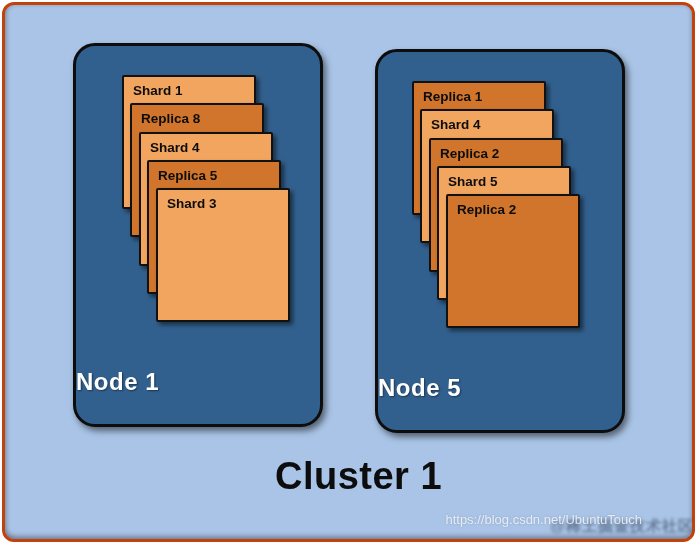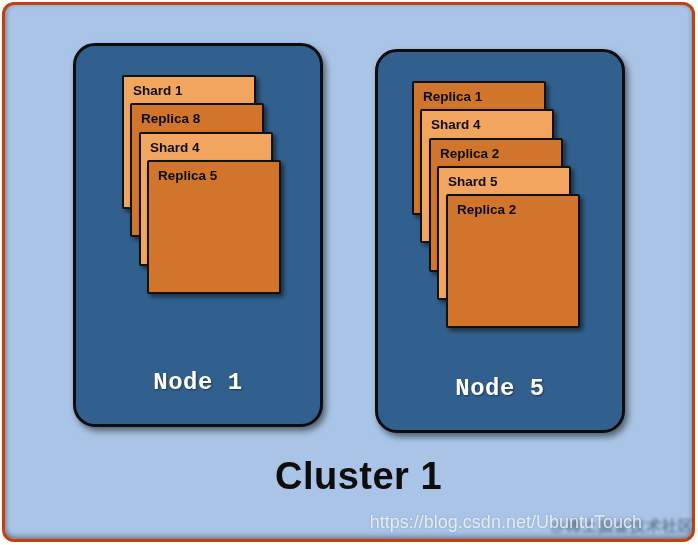--- a/index.html
+++ b/index.html
@@ -25,25 +25,23 @@
     background: var(--node-bg, #32608e);
     border: 3px solid #0d0d0d;
     border-radius: 22px;
     box-shadow: 3px 4px 6px rgba(0,0,0,0.50);
   }
   .node-1 { left: 68px; }
   .node-2 { left: 370px; margin-top: 6px; }
 
   .node-label {
     position: absolute; left: 0; right: 0; bottom: 28px;
-    text-align: center;
     color: #ffffff; font-size: 24px; font-weight: bold;
     letter-spacing: 0.5px;
     text-shadow: 1px 1px 2px rgba(0,0,0,0.45);
-    font-family: Liberation Mono, monospace;
   }
 
   
   .stack { position: absolute; top: 29px; width: 170px; height: 250px; }
   .node-1 .stack { left: 46px; }
   .node-2 .stack { left: 34px; }
 
   .card {
     position: absolute; width: 134px; height: 134px;
     border: 2px solid #111111;
@@ -72,21 +70,21 @@
     text-align: center;
     transform: translateX(10px);
     color: #0d0d0d;
     font-size: 38px; font-weight: bold;
     letter-spacing: 0.5px;
   }
 
   
   .watermark-url {
     position: absolute; top: 512px; right: 56px;
-    font-size: 18px;
+    font-size: 13px;
     color: rgba(252,253,255,0.78);
     text-shadow: 0 0 2px rgba(120,140,165,0.6);
     z-index: 10;
     white-space: nowrap;
   }
   .watermark-overlay {
     position: absolute; top: 517px; right: 4px;
     font-size: 15px; font-weight: bold;
     color: rgba(42,58,82,0.55);
     filter: blur(1.4px);
@@ -107,20 +105,23 @@
       </div>
       <div class="card c1 replica">
         <span class="card-label">Replica 8</span>
       </div>
       <div class="card c2 shard">
         <span class="card-label">Shard 4</span>
       </div>
       <div class="card c3 replica">
         <span class="card-label">Replica 5</span>
       </div>
+      <div class="card c4 shard">
+        <span class="card-label">Shard 3</span>
+      </div>
     </div>
     <div class="node-label">Node 1</div>
   </div>
 
   <div class="node node-2">
     <div class="stack">
       <div class="card c0 replica">
         <span class="card-label">Replica 1</span>
       </div>
       <div class="card c1 shard">

